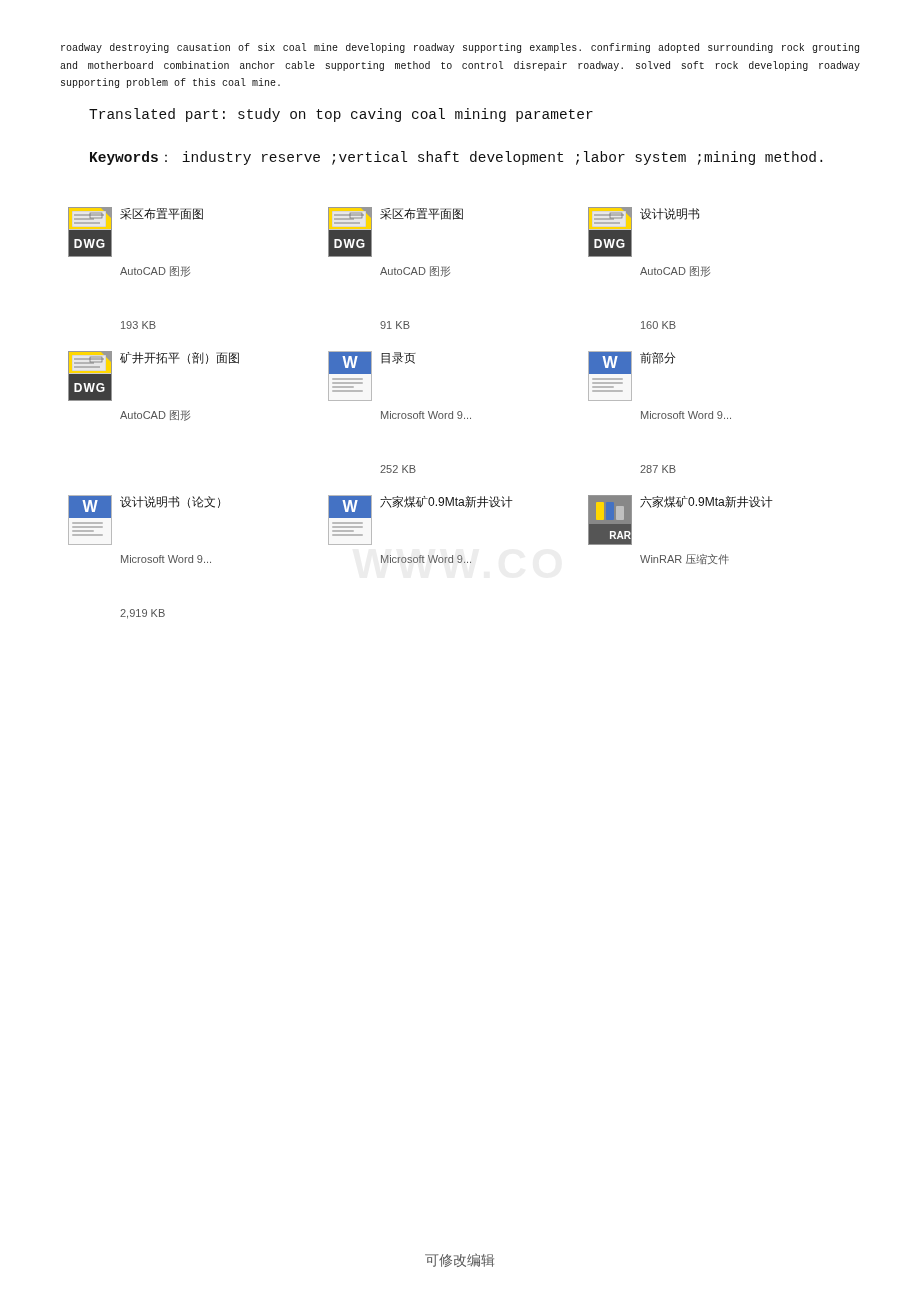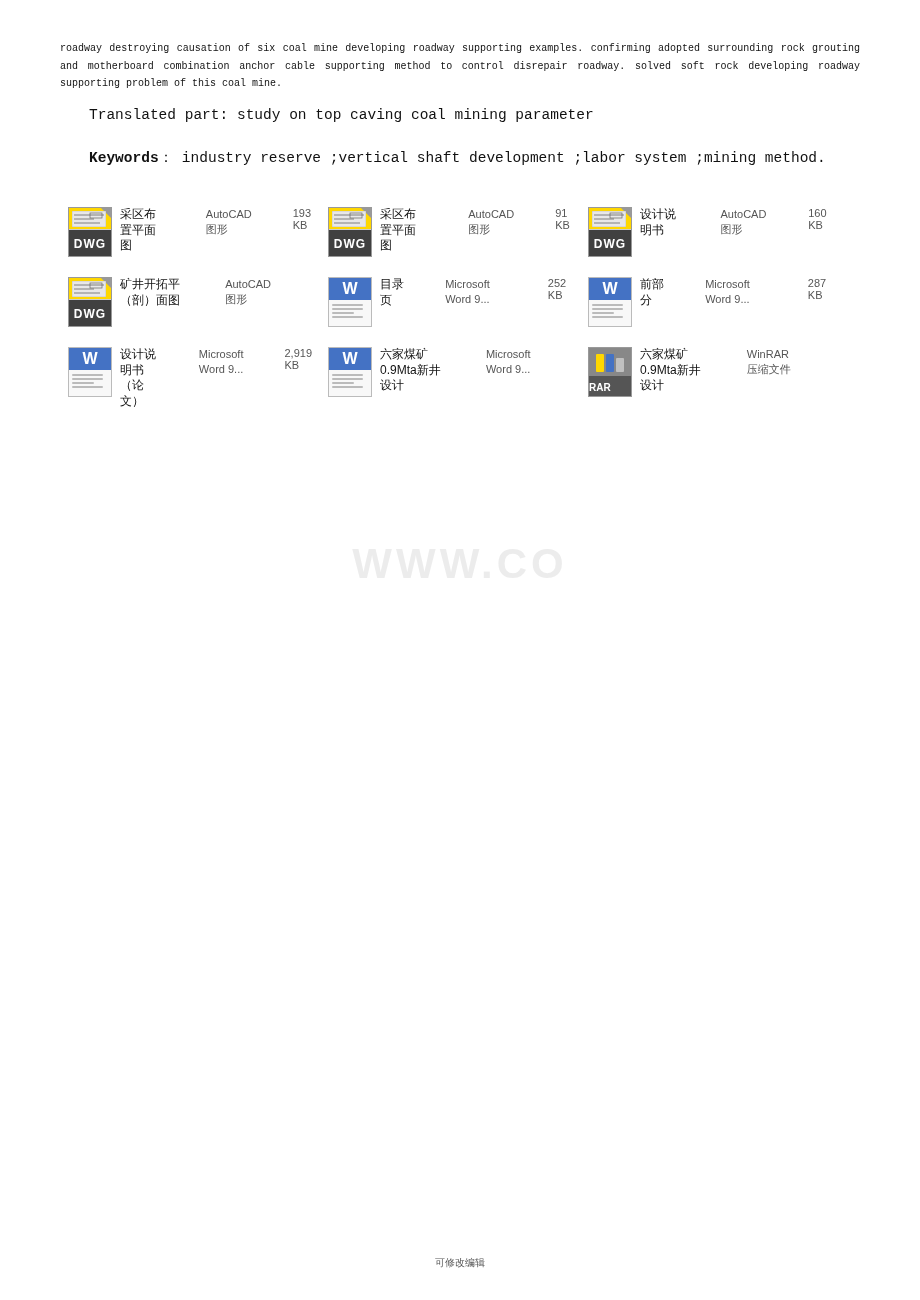--- a/index.html
+++ b/index.html
@@ -205,32 +205,32 @@
     }
     .rar-book.b1 { background: #ffd700; }
     .rar-book.b2 { background: #4472c4; }
     .rar-book.b3 { background: #c0c0c0; height: 14px; }
     .rar-bottom {
       width: 100%;
       height: 22px;
       background: #555;
       display: flex;
       align-items: center;
-      justify-content: flex-start;
+      justify-content: flex-end;
     }
     .rar-label {
       color: #fff;
       font-size: 10px;
       font-family: Arial, sans-serif;
       font-weight: bold;
     }
     .file-info {
       display: flex;
-      flex-direction: row;
-      justify-content: flex-end;
+      flex-direction: column;
+      justify-content: center;
       gap: 41px;
     }
     .file-name {
       font-size: 12px;
       color: #111;
       font-family: "SimSun", "STSong", Arial, sans-serif;
       line-height: 1.3;
     }
     .file-type {
       font-size: 11px;
@@ -242,21 +242,21 @@
       font-size: 11px;
       color: #555;
       font-family: Arial, sans-serif;
     }
     .bottom-footer {
       position: absolute;
       bottom: 30px;
       left: 0;
       width: 100%;
       text-align: center;
-      font-size: 10px;
+      font-size: 14px;
       color: #555;
       font-family: "SimSun", "STSong", serif;
     }
     .watermark {
       position: absolute;
       top: 540px;
       left: 50%;
       transform: translateX(-50%);
       font-size: 42px;
       color: rgba(180,180,180,0.25);

